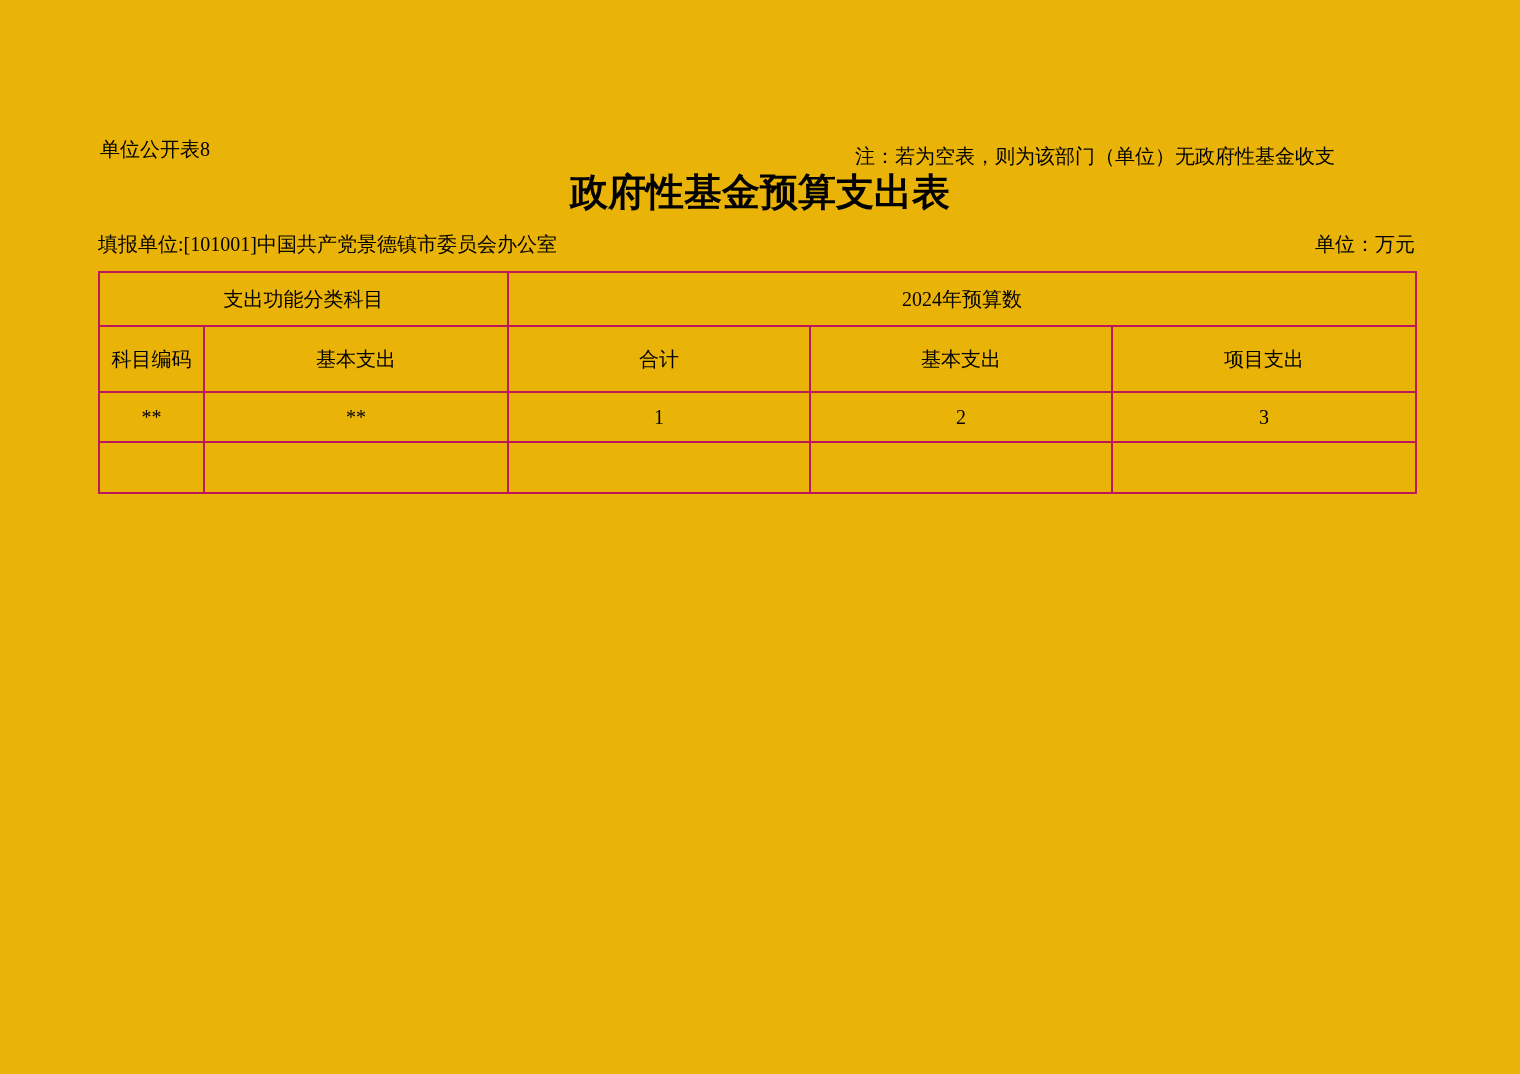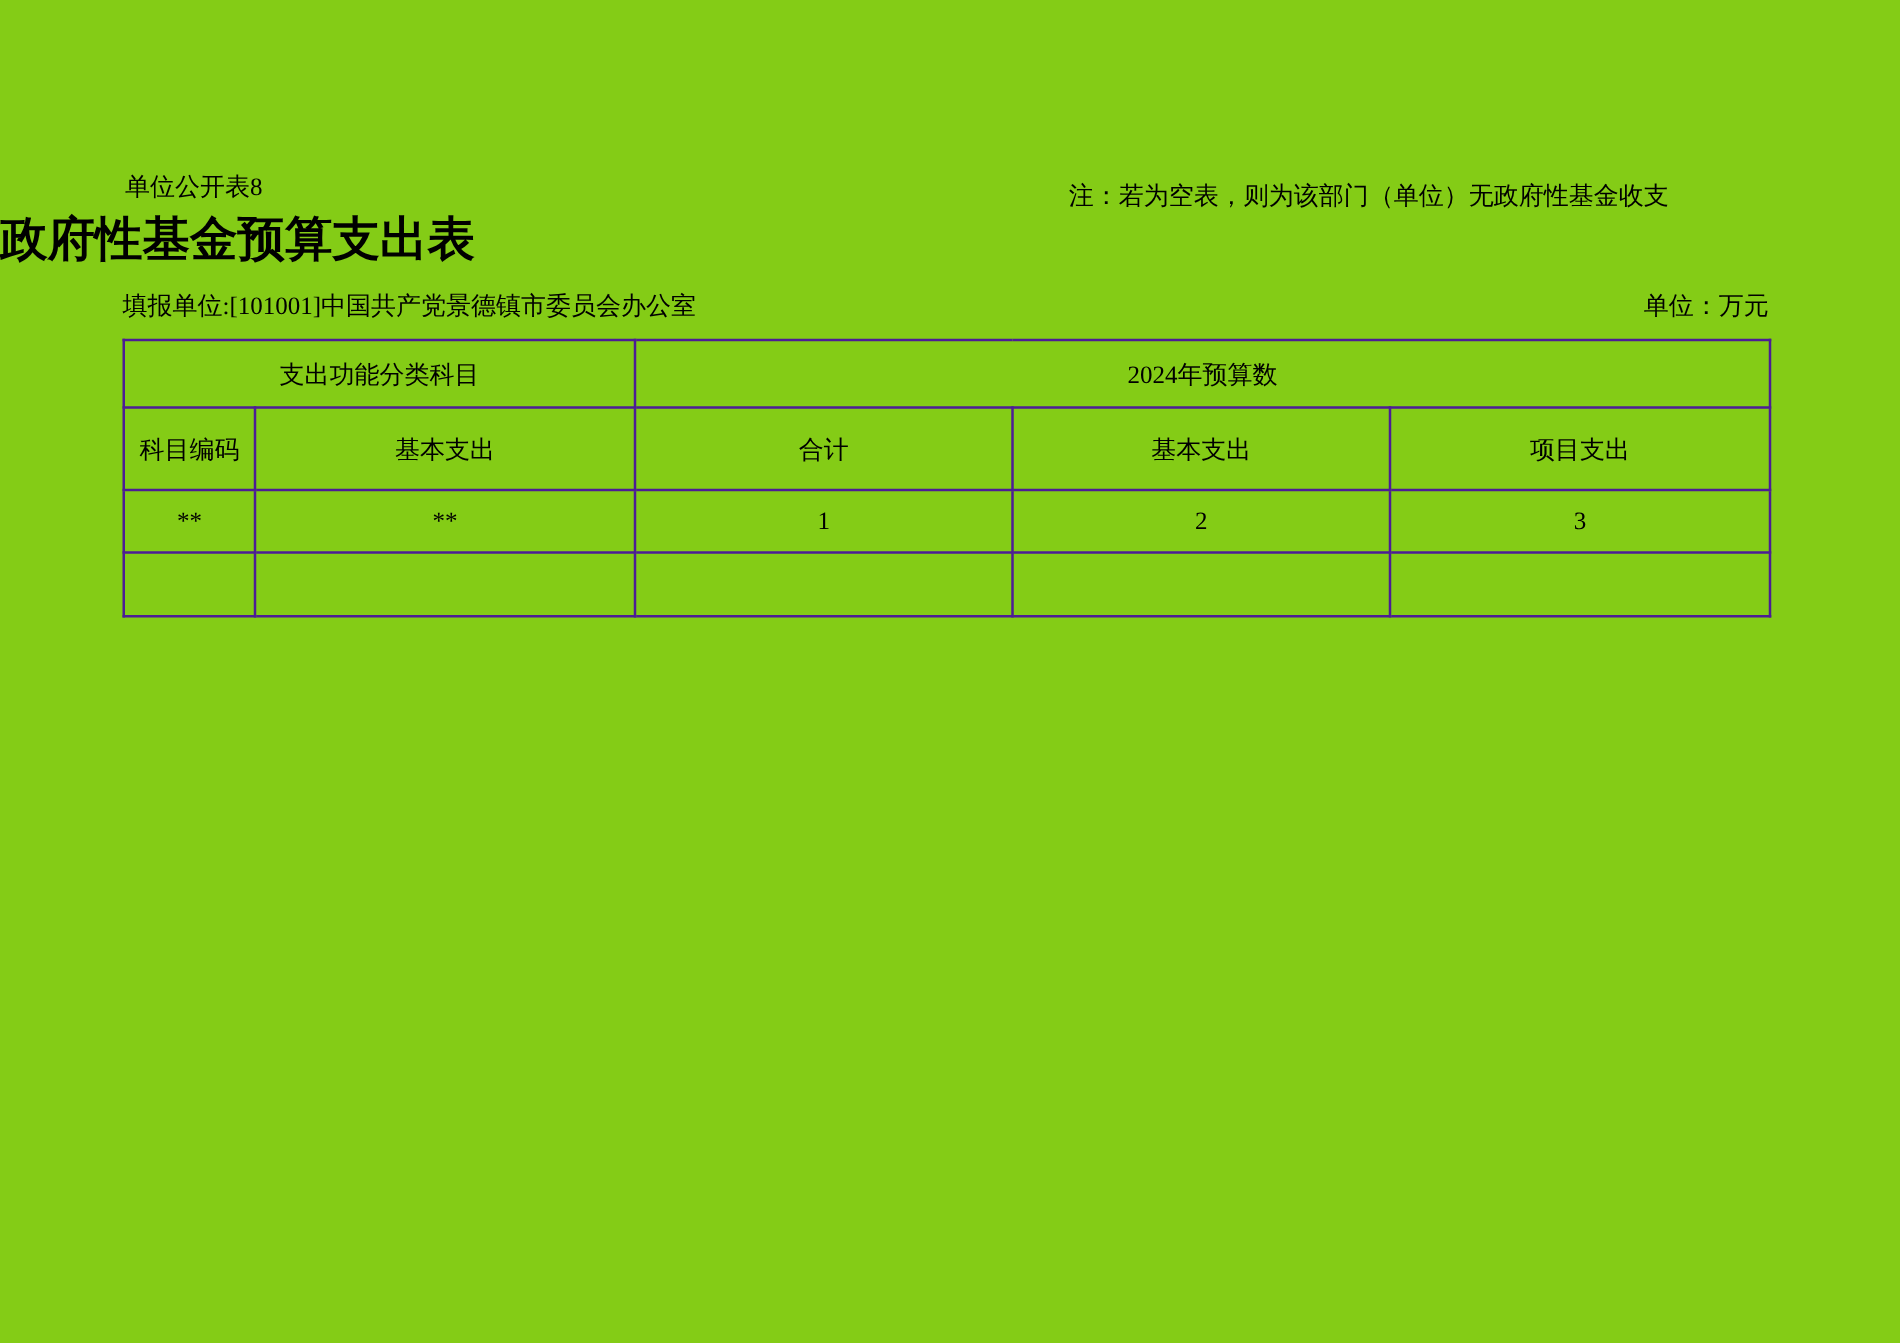--- a/index.html
+++ b/index.html
@@ -5,41 +5,41 @@
   * { margin: 0; padding: 0; box-sizing: border-box; }
   html, body { background: #ffffff; }
   body {
     width: 1520px; height: 1074px;
     font-family: "Liberation Serif", "DejaVu Serif", serif;
     color: #000000;
   }
   .page {
     position: relative;
     width: 1520px; height: 1074px;
-    background: #84cc16;
+    background: #eab308;
     overflow: hidden;
   }
   .form-label {
     position: absolute;
     left: 100px; top: 136px;
     font-size: 20px;
     white-space: nowrap;
   }
   .note {
     position: absolute;
     left: 855px; top: 143px;
     font-size: 20px;
     white-space: nowrap;
     font-family: Liberation Serif, serif;
   }
   .title {
     position: absolute;
     left: 0; top: 171px;
     width: 100%;
-    text-align: left;
+    text-align: center;
     font-size: 38px;
     font-weight: bold;
     line-height: 1.15;
     white-space: nowrap;
   }
   .meta-row {
     position: absolute;
     left: 98px; top: 231px;
     width: 1317px;
     display: flex;
@@ -48,21 +48,21 @@
     font-size: 20px;
   }
   table.budget {
     position: absolute;
     left: 98px; top: 271px;
     width: 1317px;
     border-collapse: collapse;
     table-layout: fixed;
   }
   table.budget td {
-    border: 2px solid #4c1d95;
+    border: 2px solid #be185d;
     text-align: center;
     vertical-align: middle;
     font-size: 20px;
     padding: 0;
     overflow: hidden;
   }
   tr.r1 { height: 54px; }
   tr.r2 { height: 66px; margin-left: 20px; }
   tr.r3 { height: 50px; }
   tr.r4 { height: 51px; }

